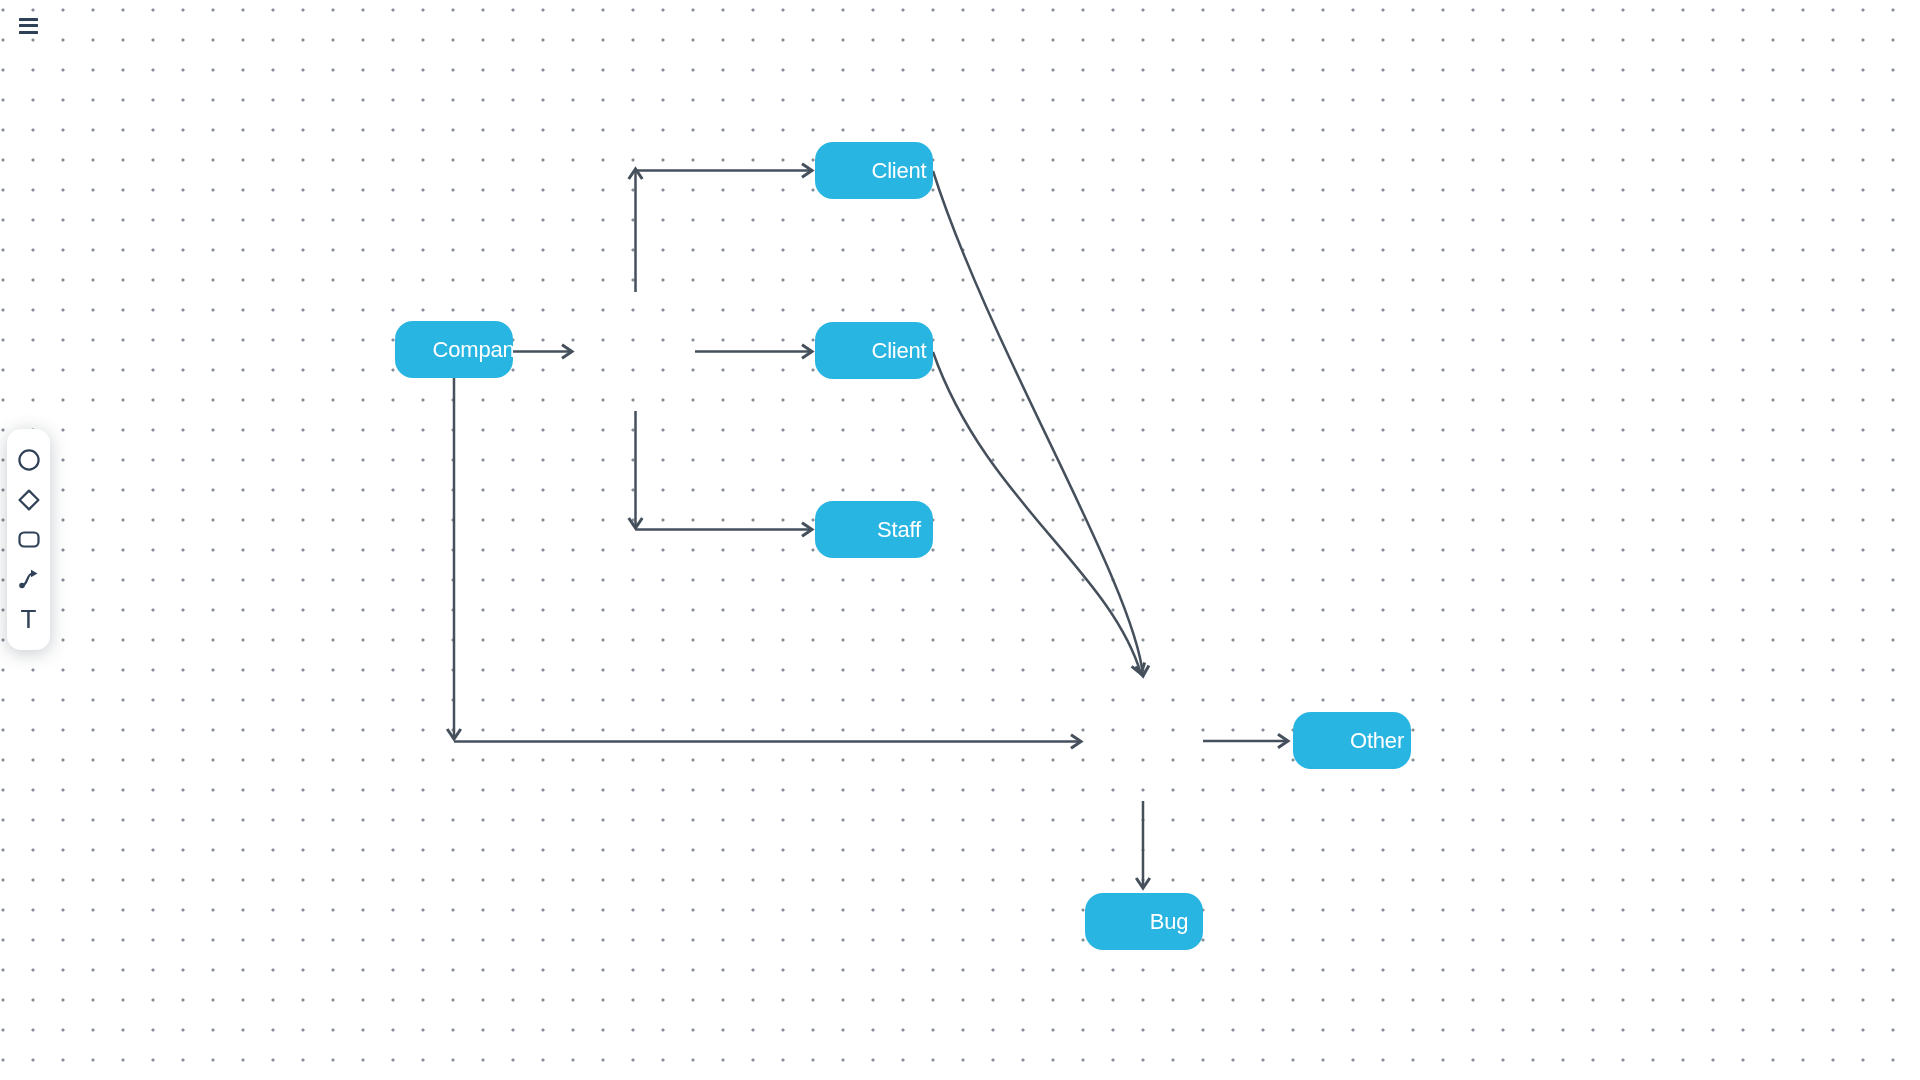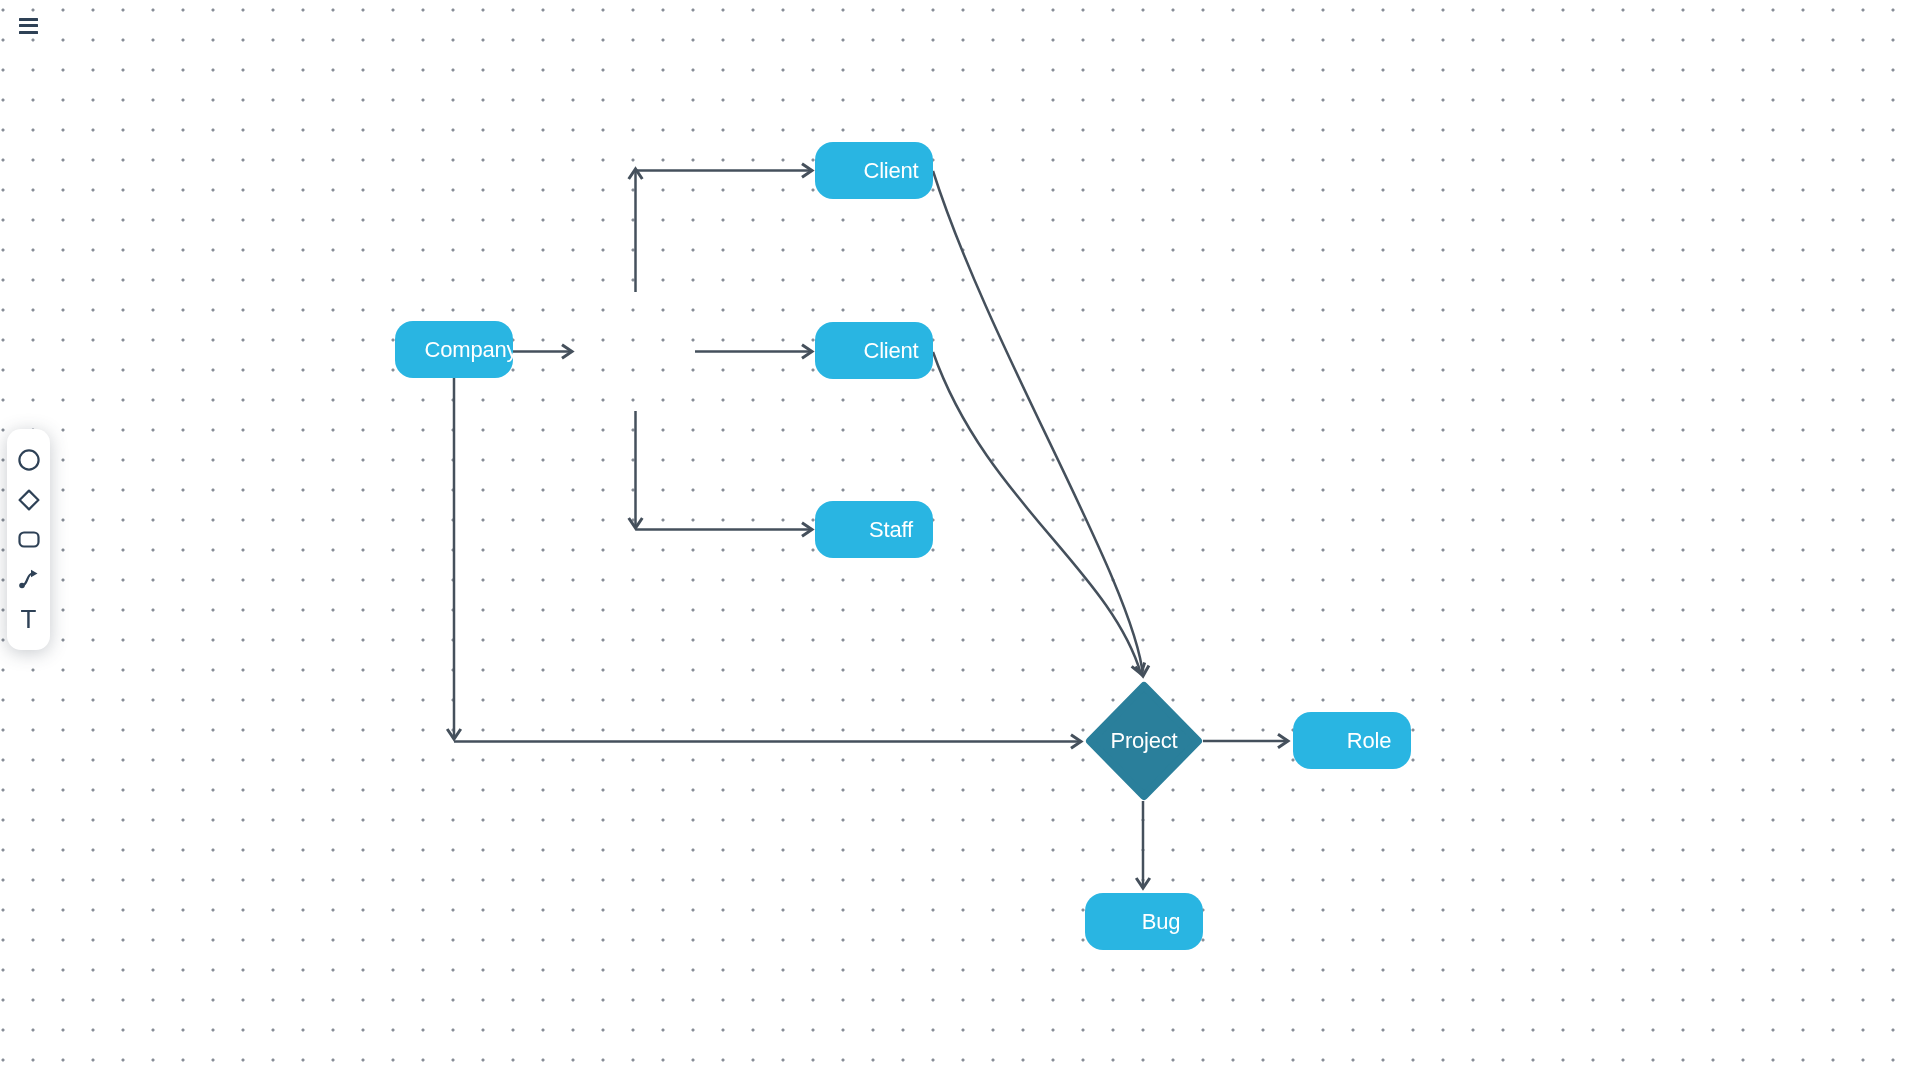--- a/index.html
+++ b/index.html
@@ -43,21 +43,21 @@
 
   
   .edges{position:absolute;left:0;top:0;width:1920px;height:1080px;pointer-events:none}
   .edge{fill:none;stroke:var(--edge-color);stroke-width:2.5px;pointer-events:stroke}
   .arrow-head{fill:none;stroke:var(--edge-color);stroke-width:3px;stroke-linejoin:miter}
 
   
   .node{position:absolute;color:var(--node-text);font-size:22px;cursor:move}
   .node-rect{width:118px;height:57px;background:var(--node-fill);border-radius:18px;overflow:hidden}
   .node-rect .nlabel{
-    position:absolute;top:50%;left:76px;transform:translate(-50%,-50%);
+    position:absolute;top:50%;left:84px;transform:translate(-50%,-50%);
     white-space:nowrap;letter-spacing:-.2px;
   }
   .node-diamond{background:transparent}
   .node-diamond svg{position:absolute;left:0;top:0;width:100%;height:100%}
   .dshape{fill:var(--decision-fill);stroke:var(--decision-fill);stroke-width:8px;stroke-linejoin:round}
   .node-diamond .nlabel{
     position:absolute;top:50%;left:50%;transform:translate(-50%,-50%);
     white-space:nowrap;letter-spacing:-.2px;
   }
 </style>
@@ -139,28 +139,22 @@
   </div>
 
   <div class="node node-rect" style="left:815px;top:322px">
     <span class="nlabel">Client</span>
   </div>
 
   <div class="node node-rect" style="left:815px;top:501px">
     <span class="nlabel">Staff</span>
   </div>
 
-  <div class="node node-diamond" style="left:1085px;top:681px;width:118px;height:120px">
-    <svg viewBox="0 0 118 120">
-      <path class="dshape" d="M59,5 L113,60 L59,115 L5,60 Z"></path>
-    </svg>
-    <span class="nlabel">Project</span>
-  </div>
 
   <div class="node node-rect" style="left:1293px;top:712px">
-    <span class="nlabel">Role</span>
+    <span class="nlabel">Other</span>
   </div>
 
   <div class="node node-rect" style="left:1085px;top:893px">
     <span class="nlabel">Bug</span>
   </div>
 
 </div>
 
 </body></html>

